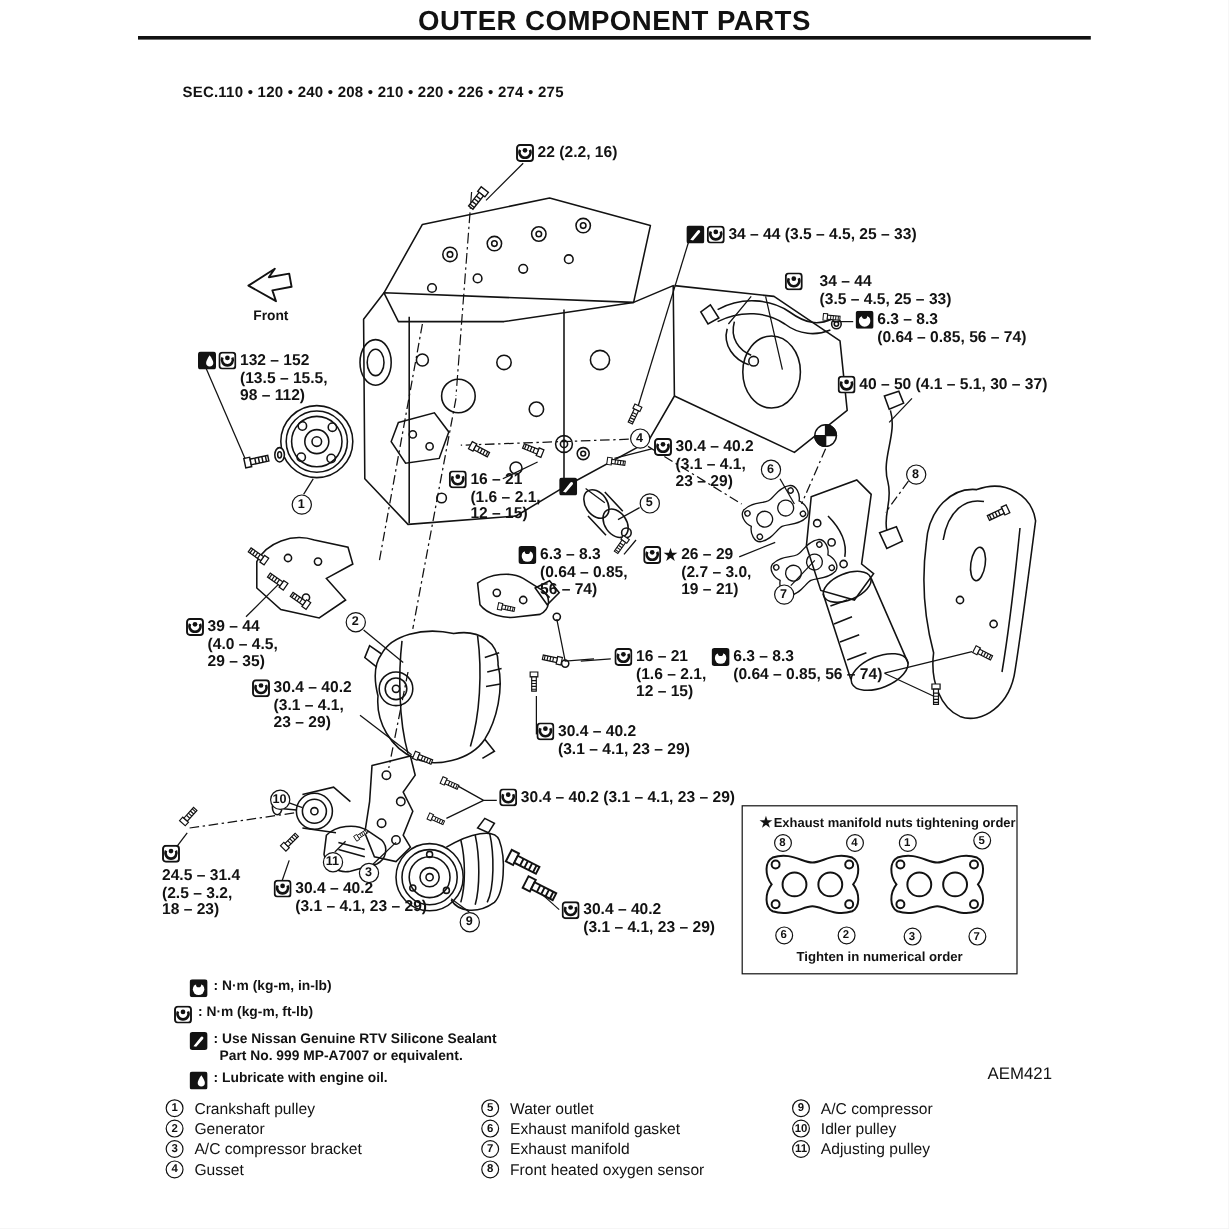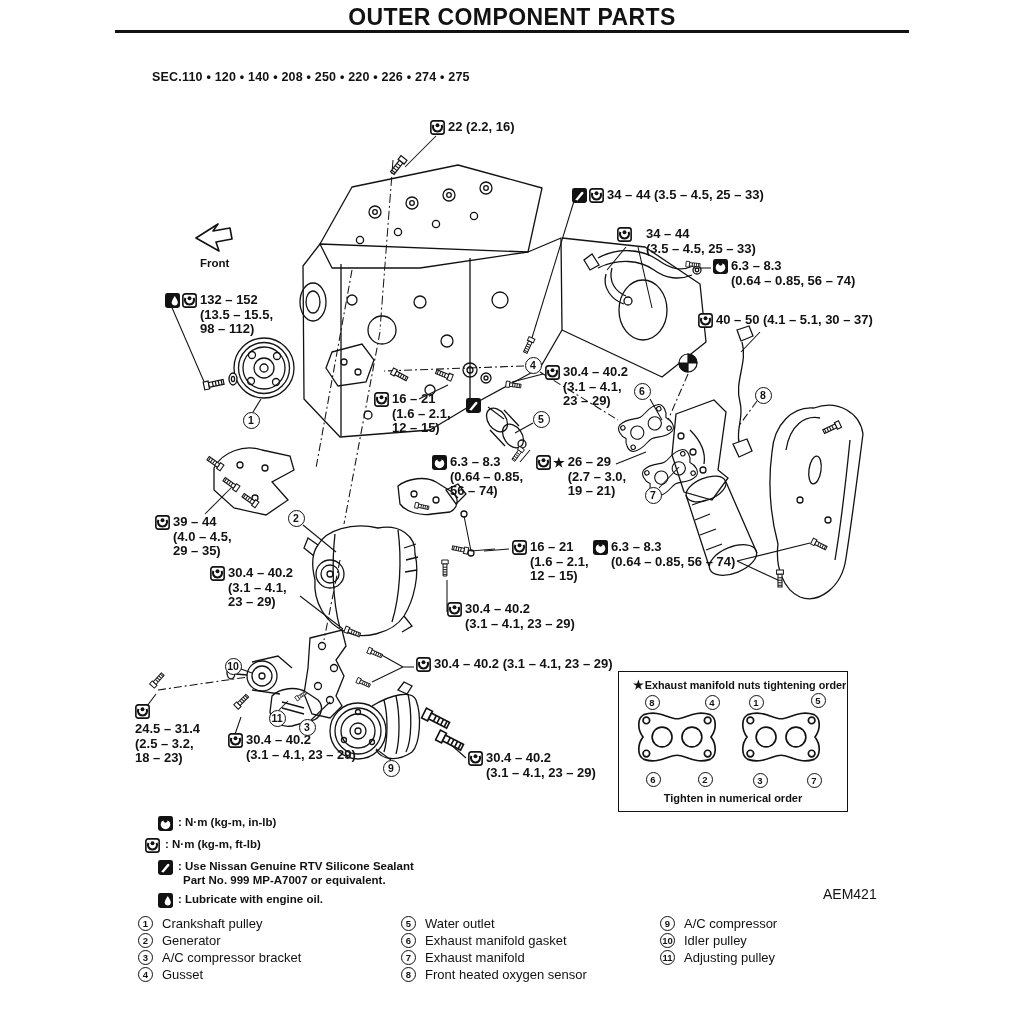--- a/index.html
+++ b/index.html
@@ -12,21 +12,21 @@
   svg.art{position:absolute;left:0;top:0;}
   .callout{position:absolute;display:flex;gap:3px;font-size:13px;font-weight:bold;
            line-height:14.5px;white-space:nowrap;justify-content:center;}
   .callout .ics{display:flex;gap:2px;flex:none;padding-top:0;}
   .icon{width:15px;height:15px;display:inline-block;flex:none;}
   .icon svg{display:block;}
   .star{font-size:13px;line-height:15px;font-weight:bold;}
   .marker{position:absolute;width:17px;height:17px;border:1.6px solid #121212;border-radius:50%;
           background:#fff;display:flex;align-items:center;justify-content:center;
           font-size:10.5px;font-weight:bold;box-sizing:border-box;z-index:4;}
-  .front{position:absolute;left:192px;top:222px;width:60px;text-align:left;z-index:4;}
+  .front{position:absolute;left:203px;top:222px;width:60px;text-align:left;z-index:4;}
   .front .flabel{font-size:11.5px;font-weight:bold;margin-left:8px;margin-top:1px;}
   .tbox{position:absolute;left:618px;top:671px;width:230px;height:141px;border:1.5px solid #121212;
         background:#fff;z-index:5;box-sizing:border-box;}
   .tbox .t{position:absolute;top:6px;left:14px;font-size:10.8px;font-weight:bold;white-space:nowrap;}
   .tbox .t .star{font-size:12px;margin-right:1px;}
   .tbox .f{position:absolute;bottom:7px;left:0;width:100%;text-align:center;font-size:11px;font-weight:bold;}
   .tbox svg.gasket{position:absolute;}
   .tnum{position:absolute;width:15px;height:15px;border:1.3px solid #121212;border-radius:50%;
         background:#fff;display:flex;align-items:center;justify-content:center;
         font-size:9.5px;font-weight:bold;box-sizing:border-box;}
@@ -39,21 +39,21 @@
         flex:none;box-sizing:border-box;}
   .figcode{position:absolute;left:823px;top:886px;font-size:14px;z-index:4;}
 </style>
 </head>
 <body>
 
 <div class="page">
 
   <div class="title">OUTER COMPONENT PARTS</div>
   <div class="title-rule"></div>
-  <div class="sec">SEC.110 • 120 • 140 • 208 • 250 • 220 • 226 • 274 • 275</div>
+  <div class="sec">SEC.110 • 120 • 240 • 208 • 210 • 220 • 226 • 274 • 275</div>
 
   <svg class="art" width="1024" height="1024" viewBox="0 0 1024 1024">
     <defs>
       <g id="bolt" fill="#fff" stroke="#121212" stroke-width="1.2">
         <path d="M0,-4 L5,-4 L5,4 L0,4 Z"></path>
         <path d="M5,-2.4 L20,-2.4 L20,2.4 L5,2.4 Z"></path>
         <path d="M9,-2.4 L9,2.4 M12,-2.4 L12,2.4 M15,-2.4 L15,2.4 M18,-2.4 L18,2.4"></path>
       </g>
       <g id="gbfly" fill="none" stroke="#121212" stroke-width="2">
         <path d="M10,8 C28,2 40,13 50,13 C60,13 72,2 90,8 C98,12 98,26 91,35 C98,44 98,58 90,62 C72,68 60,57 50,57 C40,57 28,68 10,62 C2,58 2,44 9,35 C2,26 2,12 10,8 Z"></path>
@@ -340,21 +340,21 @@
               <rect x="0.9" y="0.9" width="14.2" height="14.2" rx="2.6" fill="#fff" stroke="#121212" stroke-width="1.7"></rect>
               <path d="M3.6,5.2 A4.9,4.9 0 1 0 12.4,5.2" fill="none" stroke="#121212" stroke-width="2.3"></path>
               <circle cx="8" cy="5.6" r="2.1" fill="#121212"></circle>
             </svg>
           </span>
         </span>
         <span>
           <div>34 – 44 (3.5 – 4.5, 25 – 33)</div>
         </span>
       </div>
-      <div class="callout" style="left: 617px; top: 227px; gap: 14px;">
+      <div class="callout" style="left: 654px; top: 227px; gap: 14px;">
         <span class="ics">
           <span class="icon">
             <svg width="15" height="15" viewBox="0 0 16 16">
               <rect x="0.9" y="0.9" width="14.2" height="14.2" rx="2.6" fill="#fff" stroke="#121212" stroke-width="1.7"></rect>
               <path d="M3.6,5.2 A4.9,4.9 0 1 0 12.4,5.2" fill="none" stroke="#121212" stroke-width="2.3"></path>
               <circle cx="8" cy="5.6" r="2.1" fill="#121212"></circle>
             </svg>
           </span>
         </span>
         <span>

